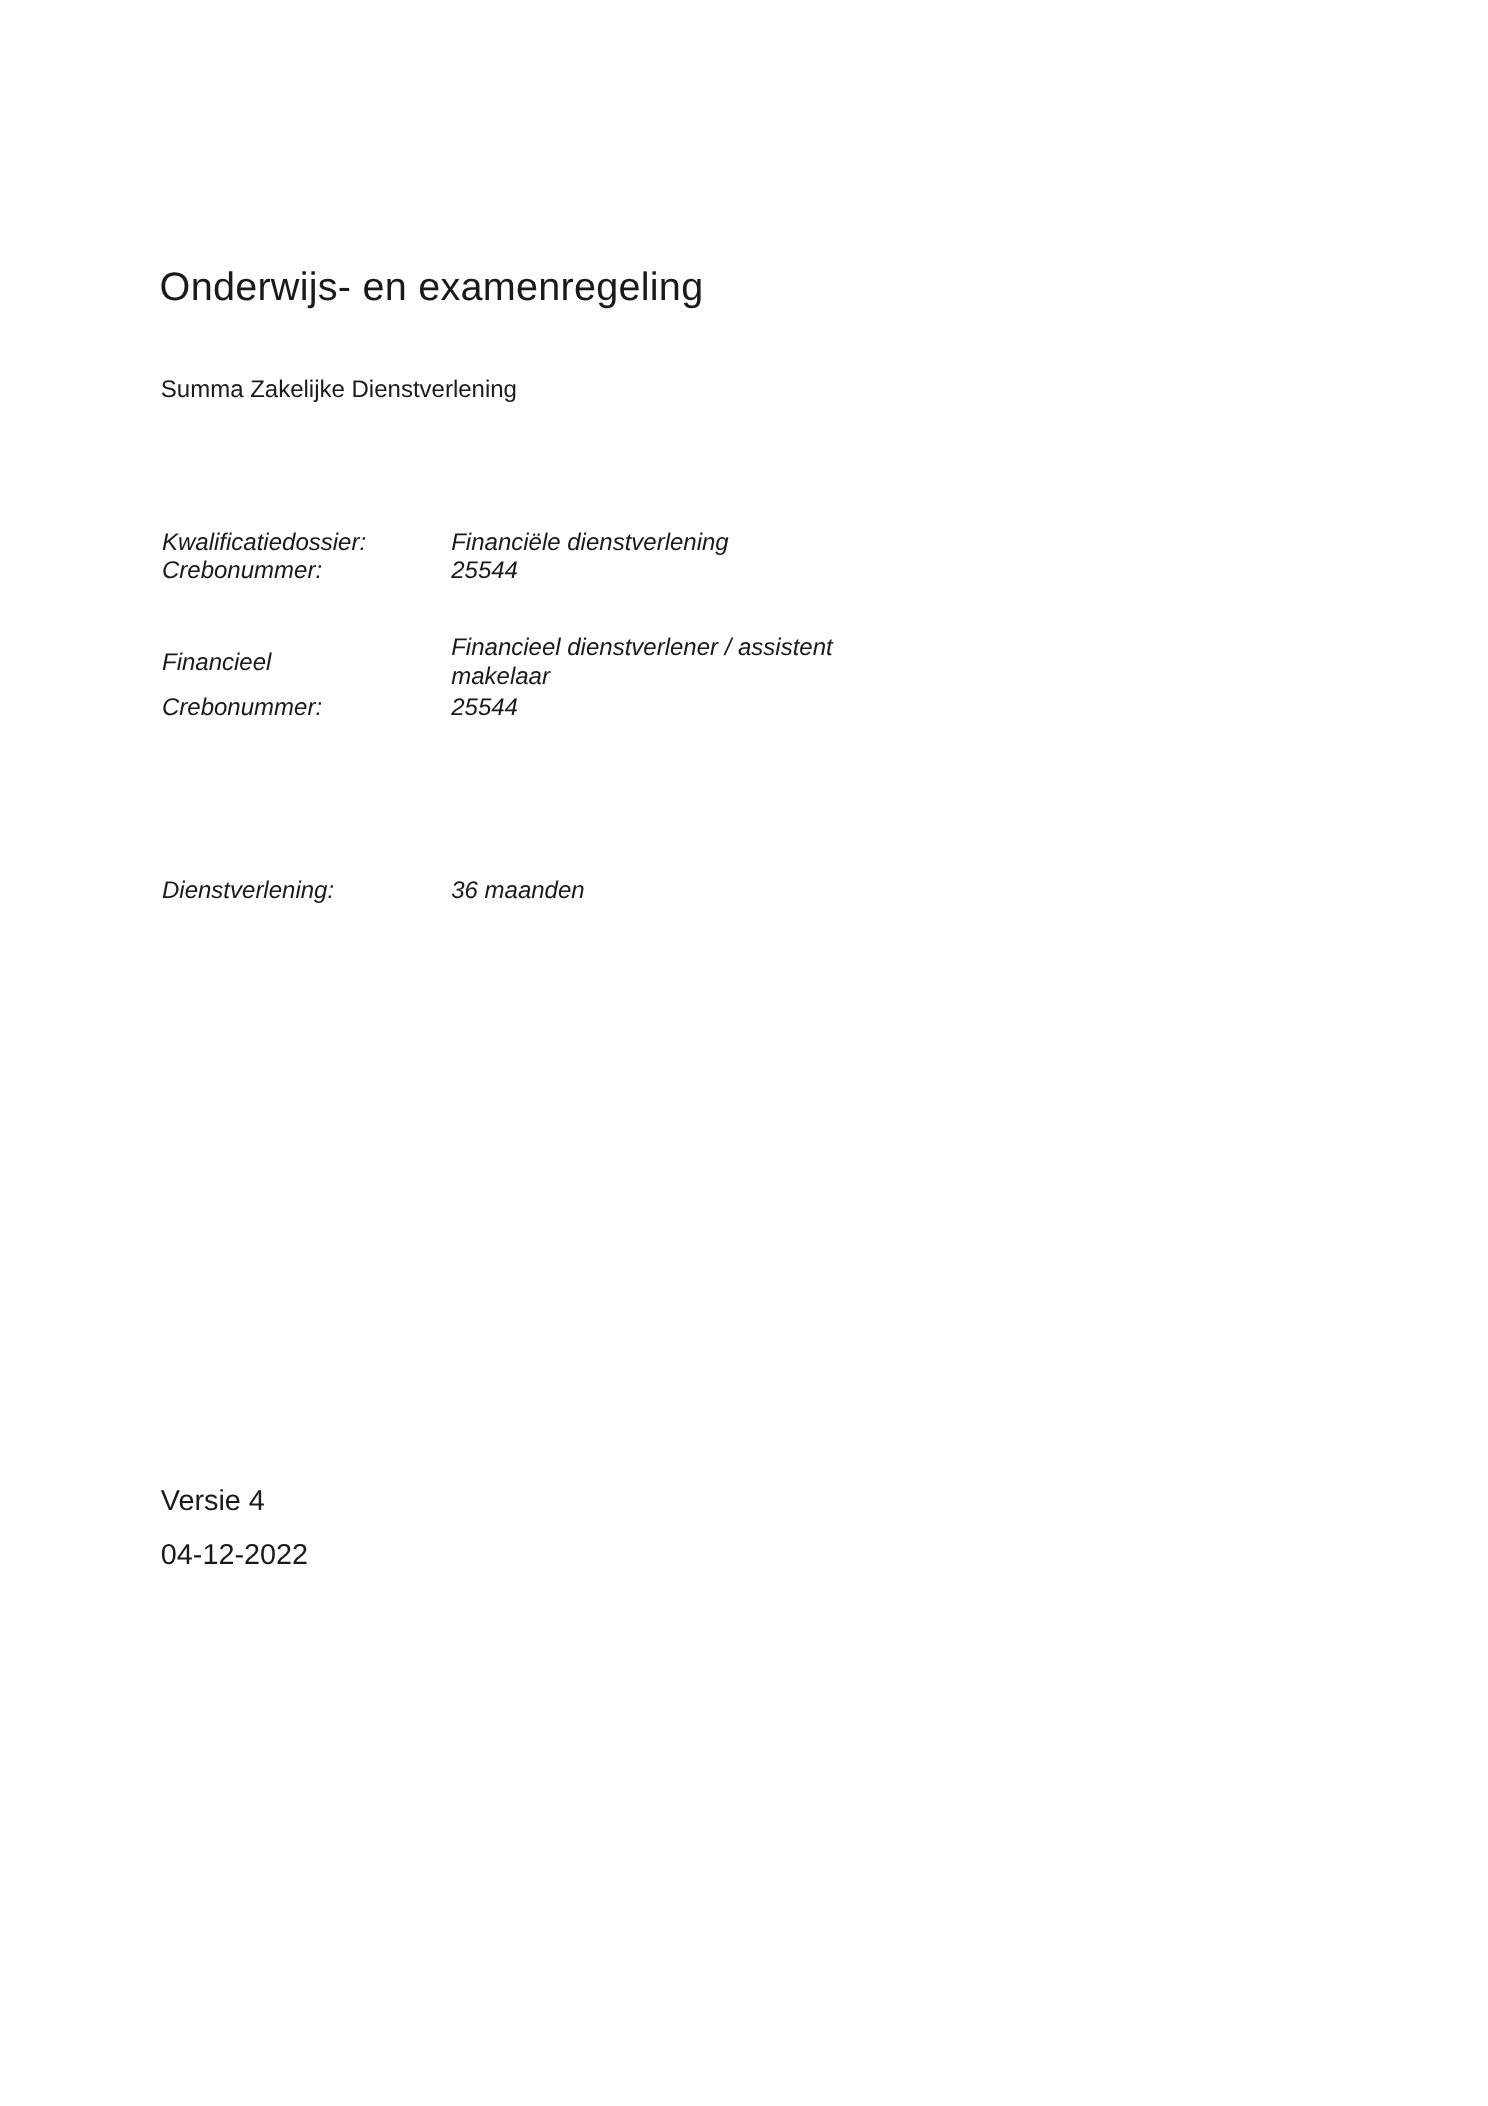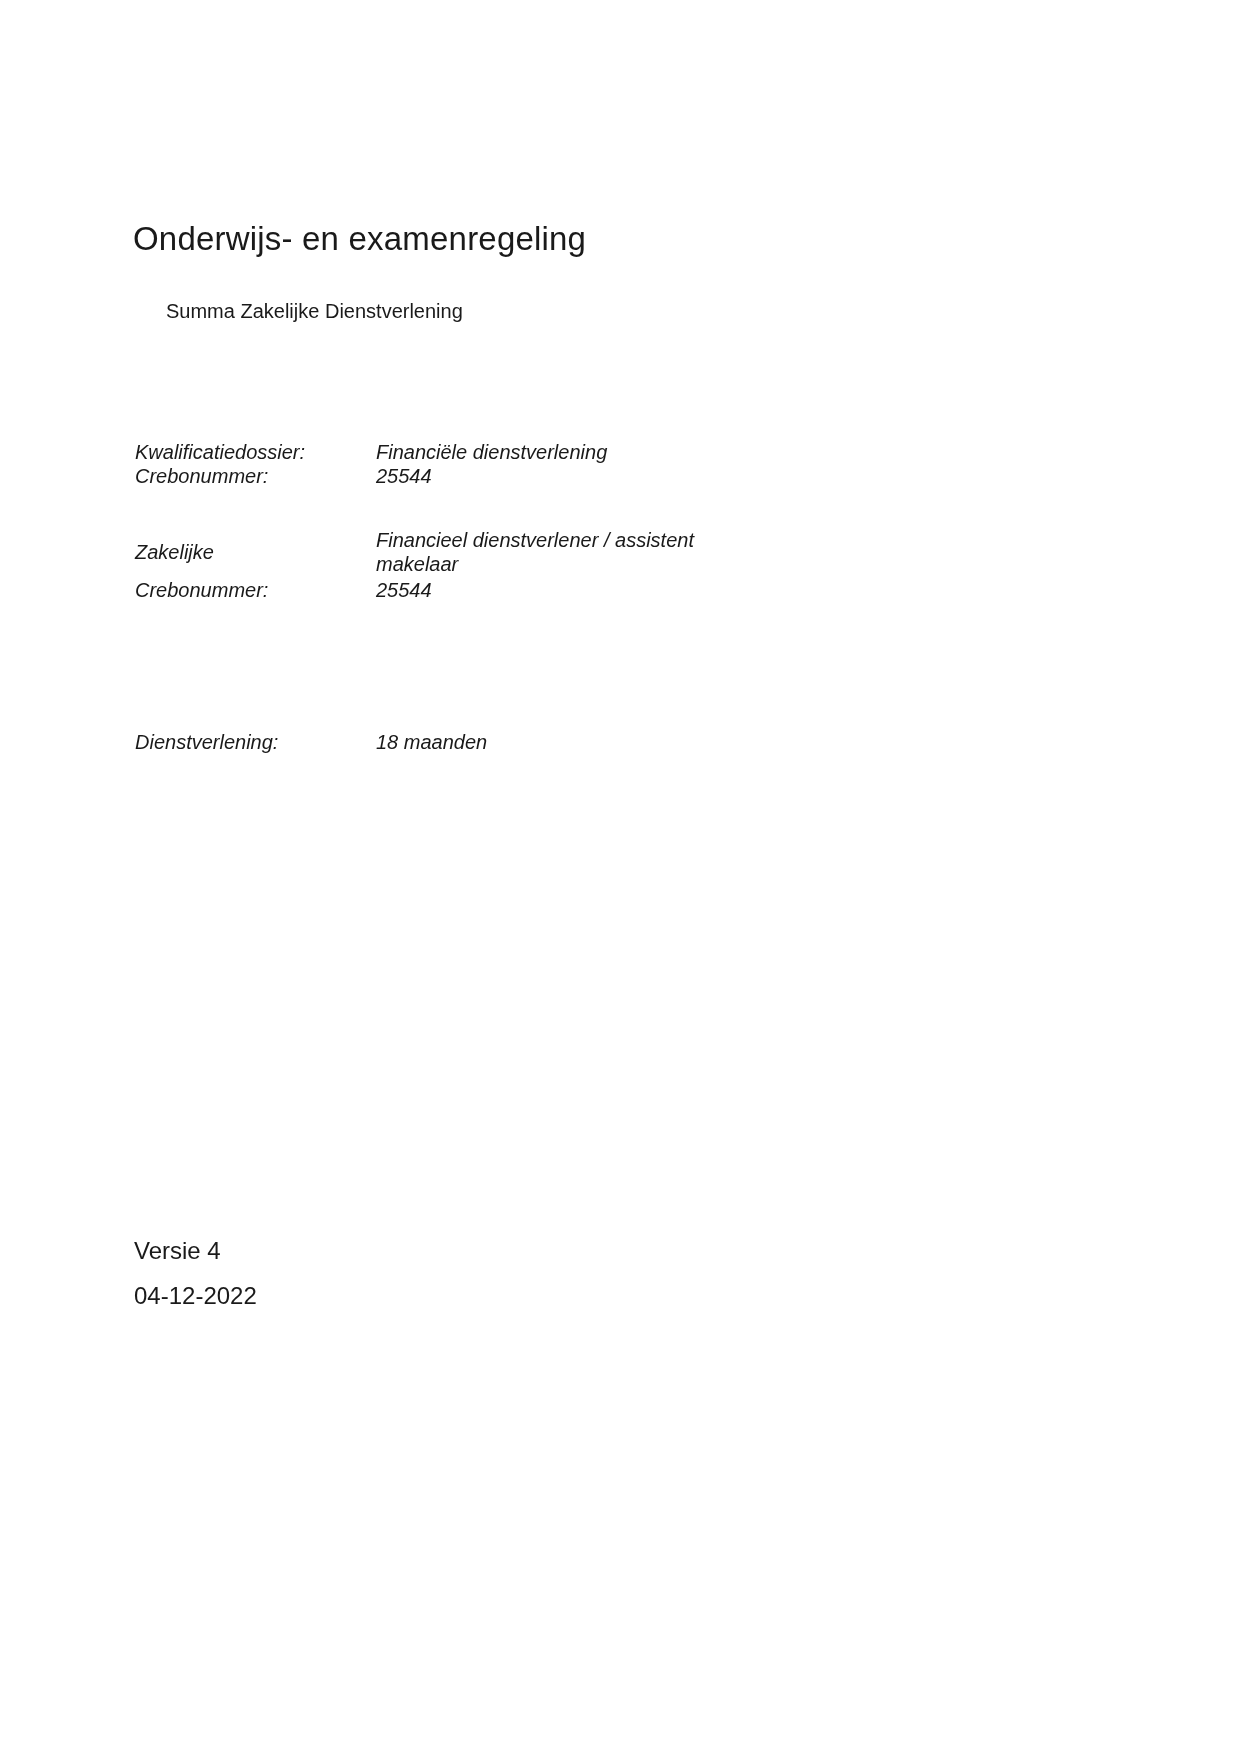--- a/index.html
+++ b/index.html
@@ -18,24 +18,23 @@
     left: 133px;
     top: 220px;
     font-size: 33px;
     font-weight: normal;
     line-height: 38px;
     letter-spacing: 0.2px;
   }
   .doc-subtitle {
     position: absolute;
     left: 134px;
-    top: 300px;
+    top: 314px;
     font-size: 20px;
     line-height: 23.5px;
-    margin-left: 32px;
   }
   .info-group {
     position: absolute;
     left: 135px;
     right: 120px;
   }
   .group-1 { top: 441px; }
   .group-2 { top: 529px; }
   .group-3 { top: 641px; }
   .group-4 { top: 731px; }
@@ -79,35 +78,35 @@
       <div class="row-value">Financiële dienstverlening</div>
     </div>
     <div class="row">
       <div class="row-label">Crebonummer:</div>
       <div class="row-value">25544</div>
     </div>
   </div>
 
   <div class="info-group group-2">
     <div class="row row-center">
-      <div class="row-label">Zakelijke</div>
+      <div class="row-label">Financieel</div>
       <div class="row-value">Financieel dienstverlener / assistent
 makelaar</div>
     </div>
     <div class="row" style="margin-top:3px;">
       <div class="row-label">Crebonummer:</div>
       <div class="row-value">25544</div>
     </div>
   </div>
 
 
   <div class="info-group group-4">
     <div class="row">
       <div class="row-label">Dienstverlening:</div>
-      <div class="row-value">18 maanden</div>
+      <div class="row-value">36 maanden</div>
     </div>
   </div>
 
   <div class="version-block">
     <div class="doc-version">Versie 4</div>
     <div class="doc-date">04-12-2022</div>
   </div>
 
 </div>
 

